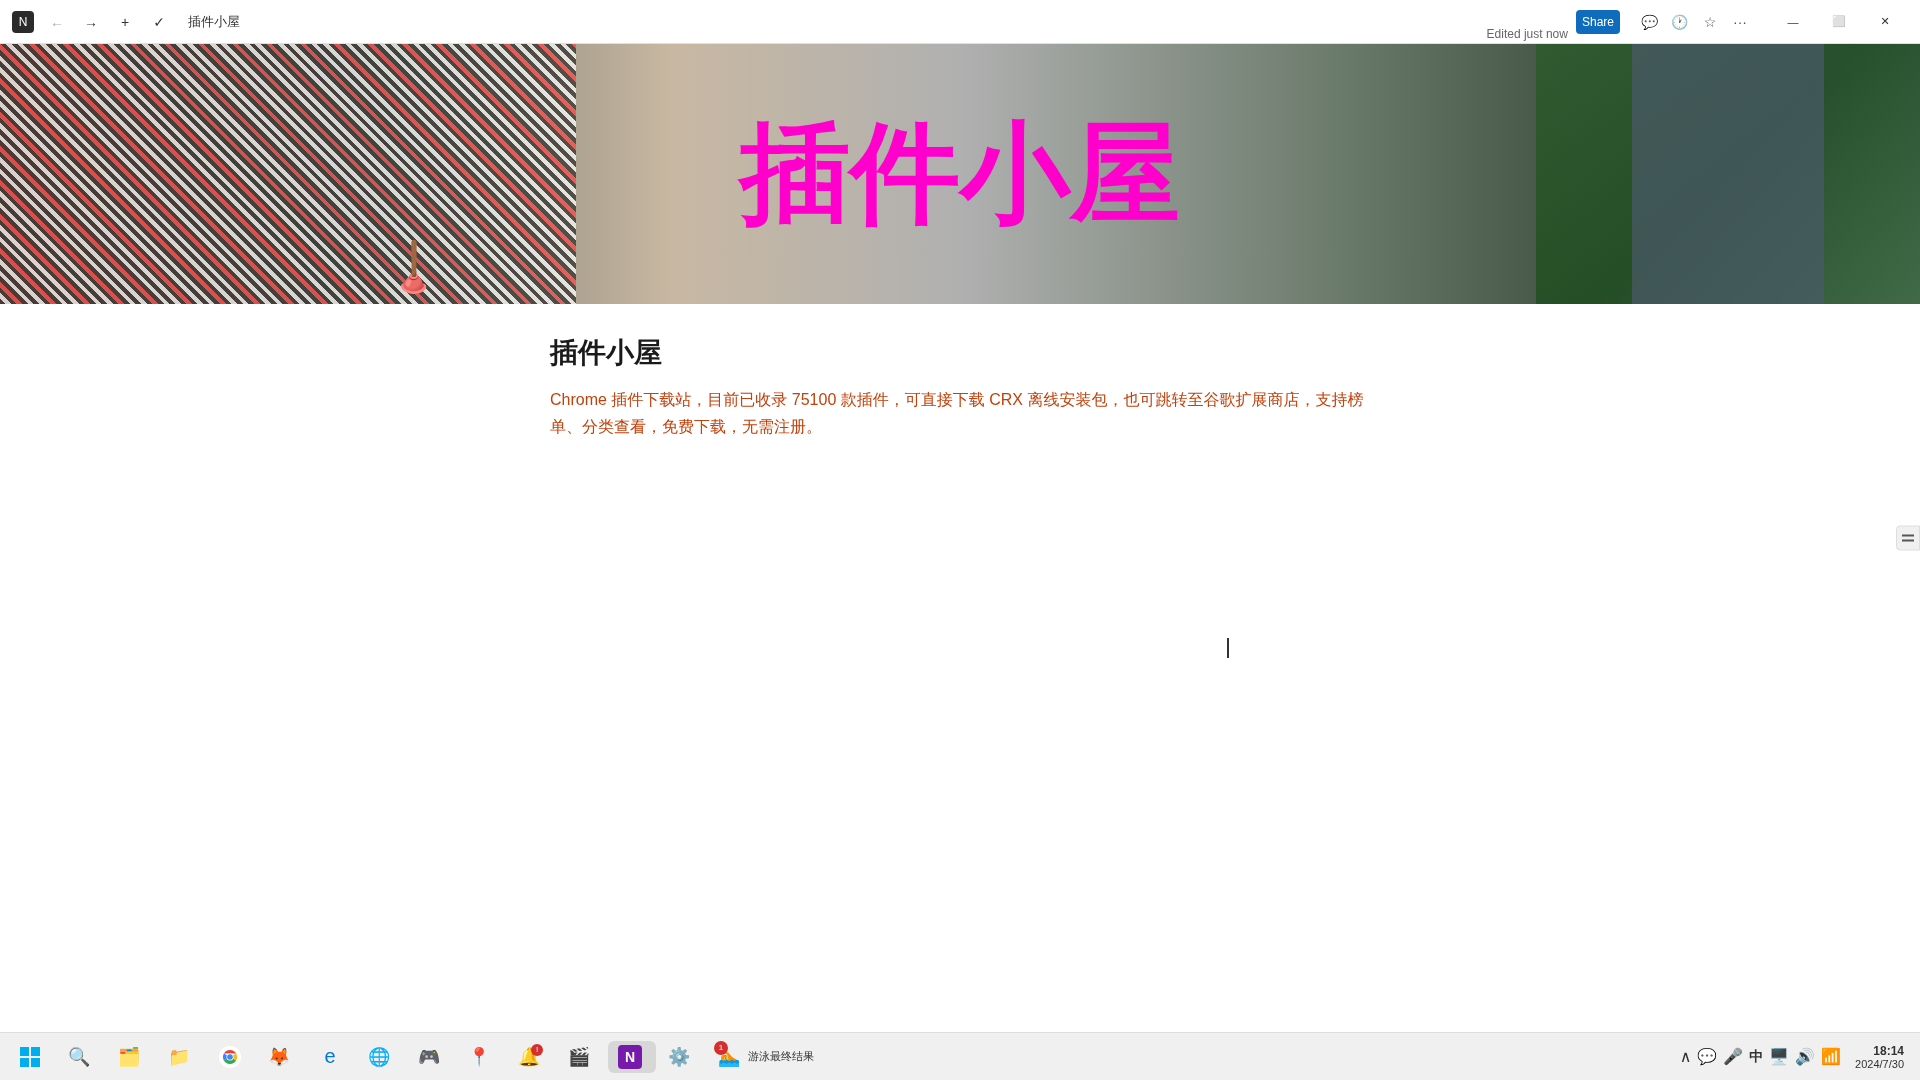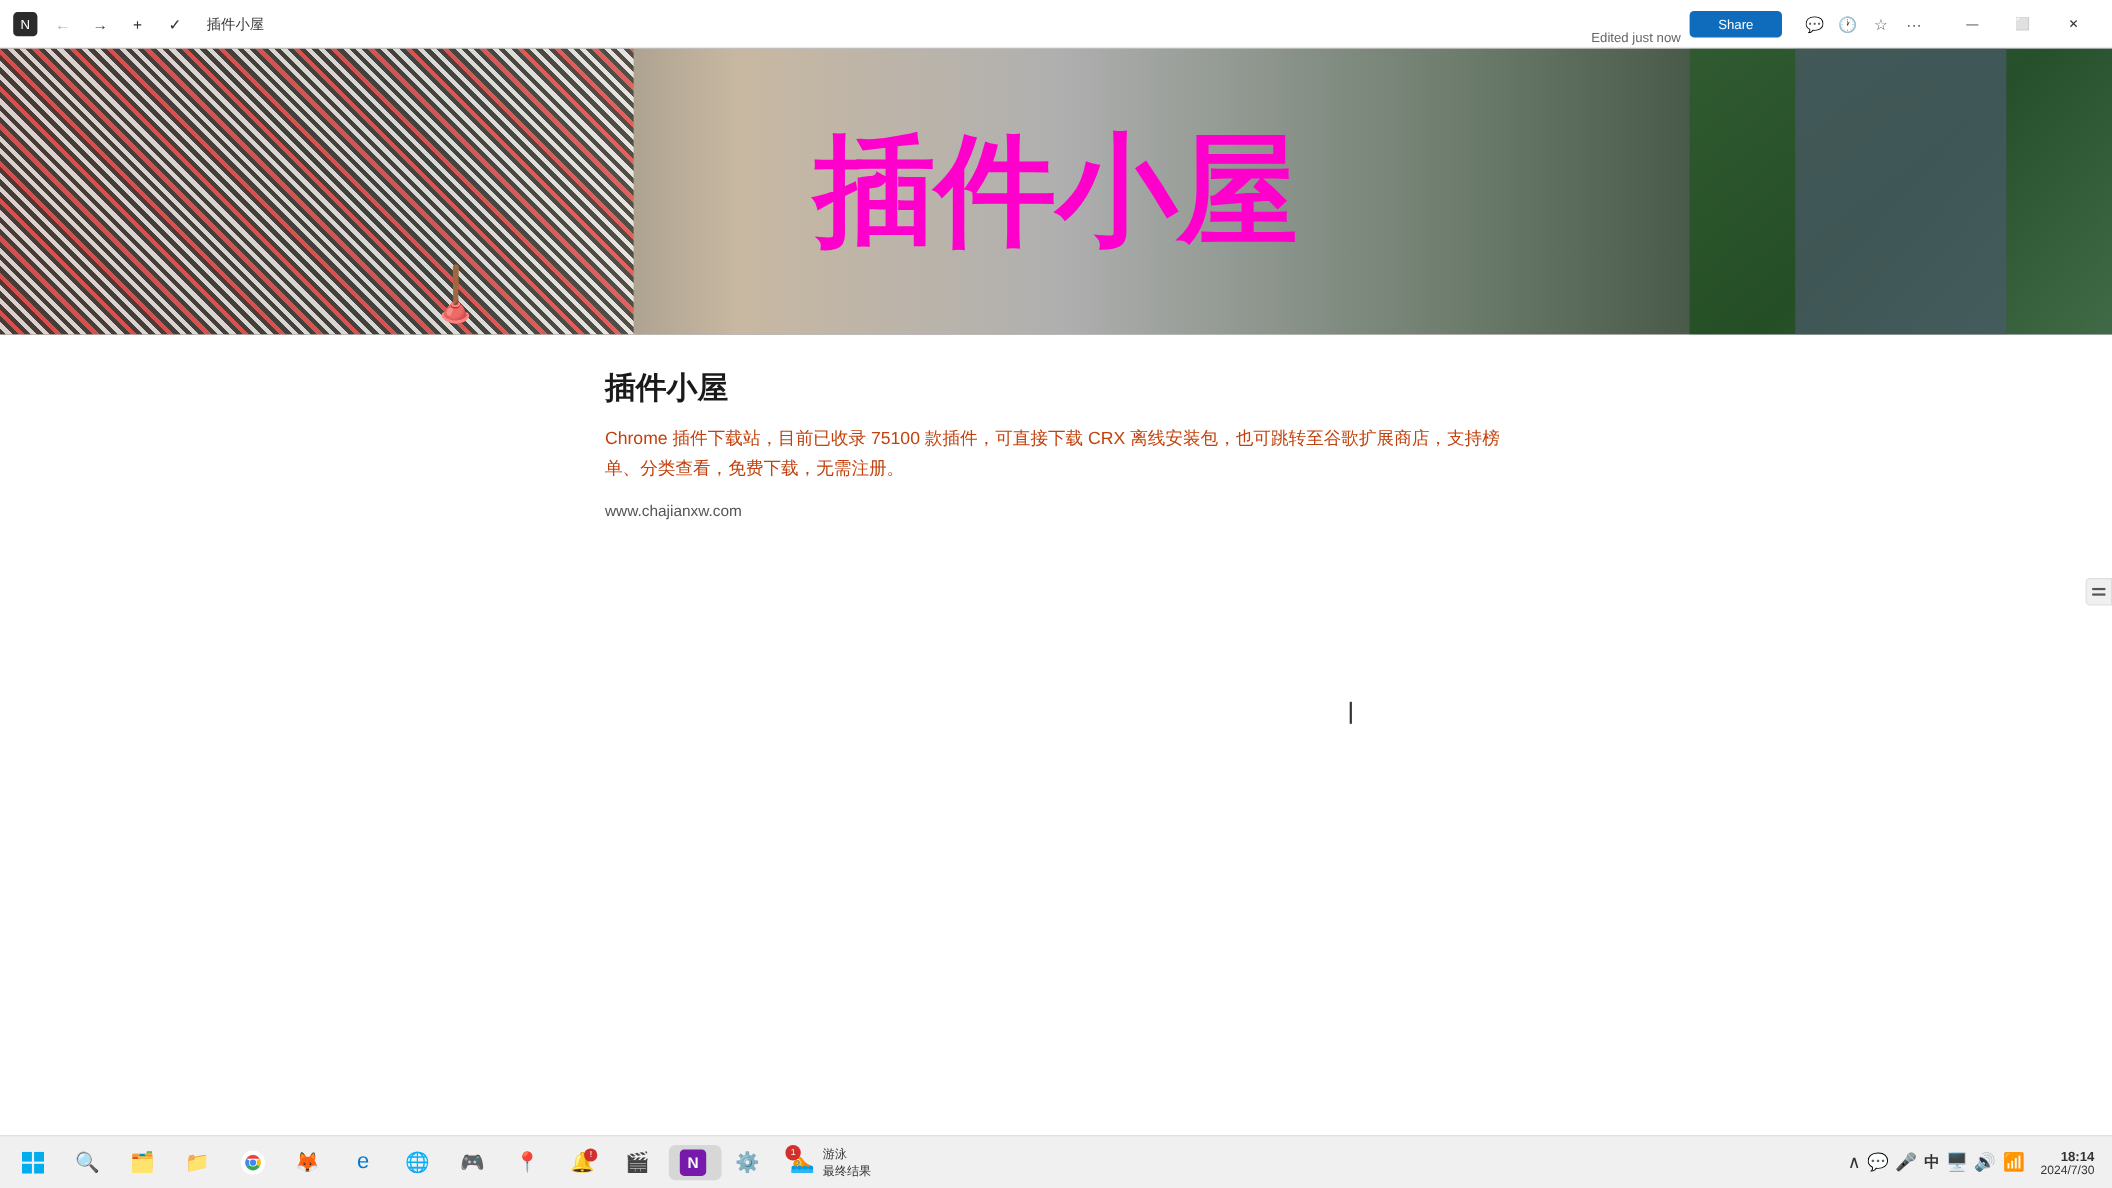--- a/index.html
+++ b/index.html
@@ -36,21 +36,21 @@
     .title-bar-title {
       font-size: 13px; color: #333; margin-left: 6px;
     }
     .title-bar-right {
       margin-left: auto;
       display: flex; align-items: center; gap: 8px;
     }
     .edited-text { font-size: 12px; color: #666; margin-top: 24px; }
     .share-btn {
       background: #0f6cbd; color: white; border: none;
-      padding: 5px 26px; border-radius: 4px; font-size: 12px; cursor: pointer;
+      padding: 5px 6px; border-radius: 4px; font-size: 12px; cursor: pointer;
     }
     .title-bar-actions {
       display: flex; align-items: center; gap: 2px; margin-left: 8px;
     }
     .title-action-btn {
       width: 28px; height: 28px;
       background: none; border: none; cursor: pointer;
       display: flex; align-items: center; justify-content: center;
       font-size: 14px; color: #555; border-radius: 4px;
     }
@@ -285,21 +285,20 @@
       <div class="cloth-1"></div>
       <div class="cloth-2"></div>
       <div class="cloth-3"></div>
       <div class="hero-title-text">插件小屋</div>
       <div class="plunger-icon">🪠</div>
     </div>
 
     <div class="page-body">
       <h1 class="page-heading">插件小屋</h1>
       <p class="page-description">Chrome 插件下载站，目前已收录 75100 款插件，可直接下载 CRX 离线安装包，也可跳转至谷歌扩展商店，支持榜单、分类查看，免费下载，无需注册。</p>
-      <p class="page-domain">www.chajianxw.com</p>
     </div>
 
     <div class="right-sidebar-btn">
       <div class="sidebar-dash"></div>
       <div class="sidebar-dash"></div>
     </div>
 
     <div class="cursor"></div>
   </div>
 </div>
@@ -385,21 +384,21 @@
 
   <div class="taskbar-item">
     <div class="taskbar-icon">⚙️</div>
   </div>
 
   <div class="taskbar-item">
     <div style="position:relative; display:inline-block;">
       <div class="taskbar-icon">🏊</div>
       <span style="position:absolute; top:-4px; left:-4px; background:#d32f2f; color:white; border-radius:50%; width:14px; height:14px; font-size:8px; display:flex;align-items:center;justify-content:center;">1</span>
     </div>
-    <div style="display:flex;flex-direction:column;">
+    <div style="display:flex;flex-direction:row;">
       <span class="taskbar-label">游泳</span>
       <span class="taskbar-label">最终结果</span>
     </div>
   </div>
 
   <div class="taskbar-right">
 
     <button class="sys-icon" style="background:none;border:none;cursor:pointer;">∧</button>
 
     <span class="sys-icon">💬</span>

